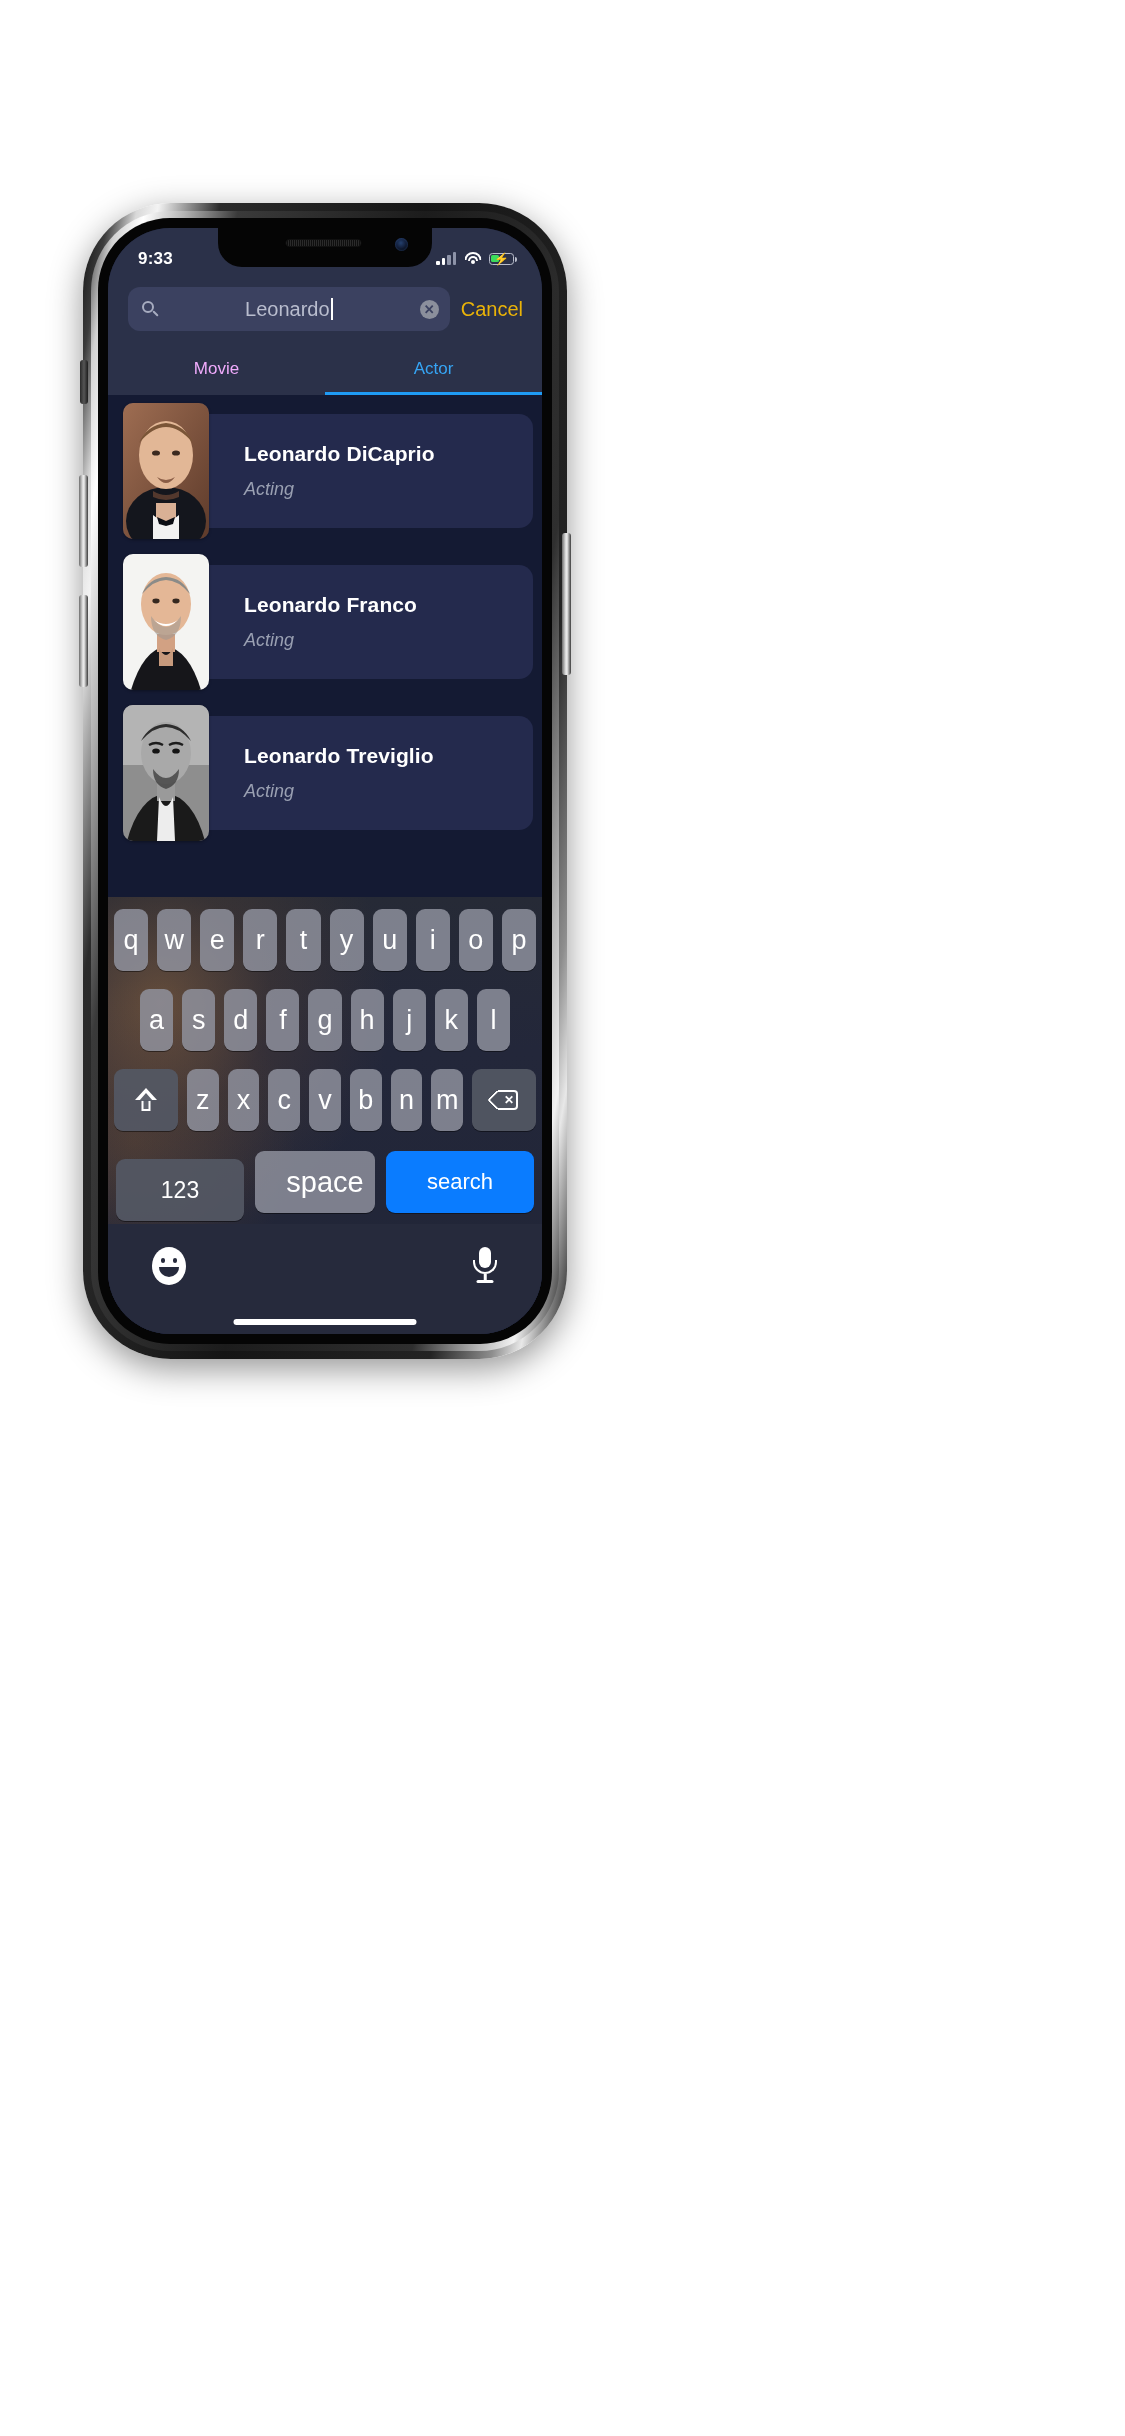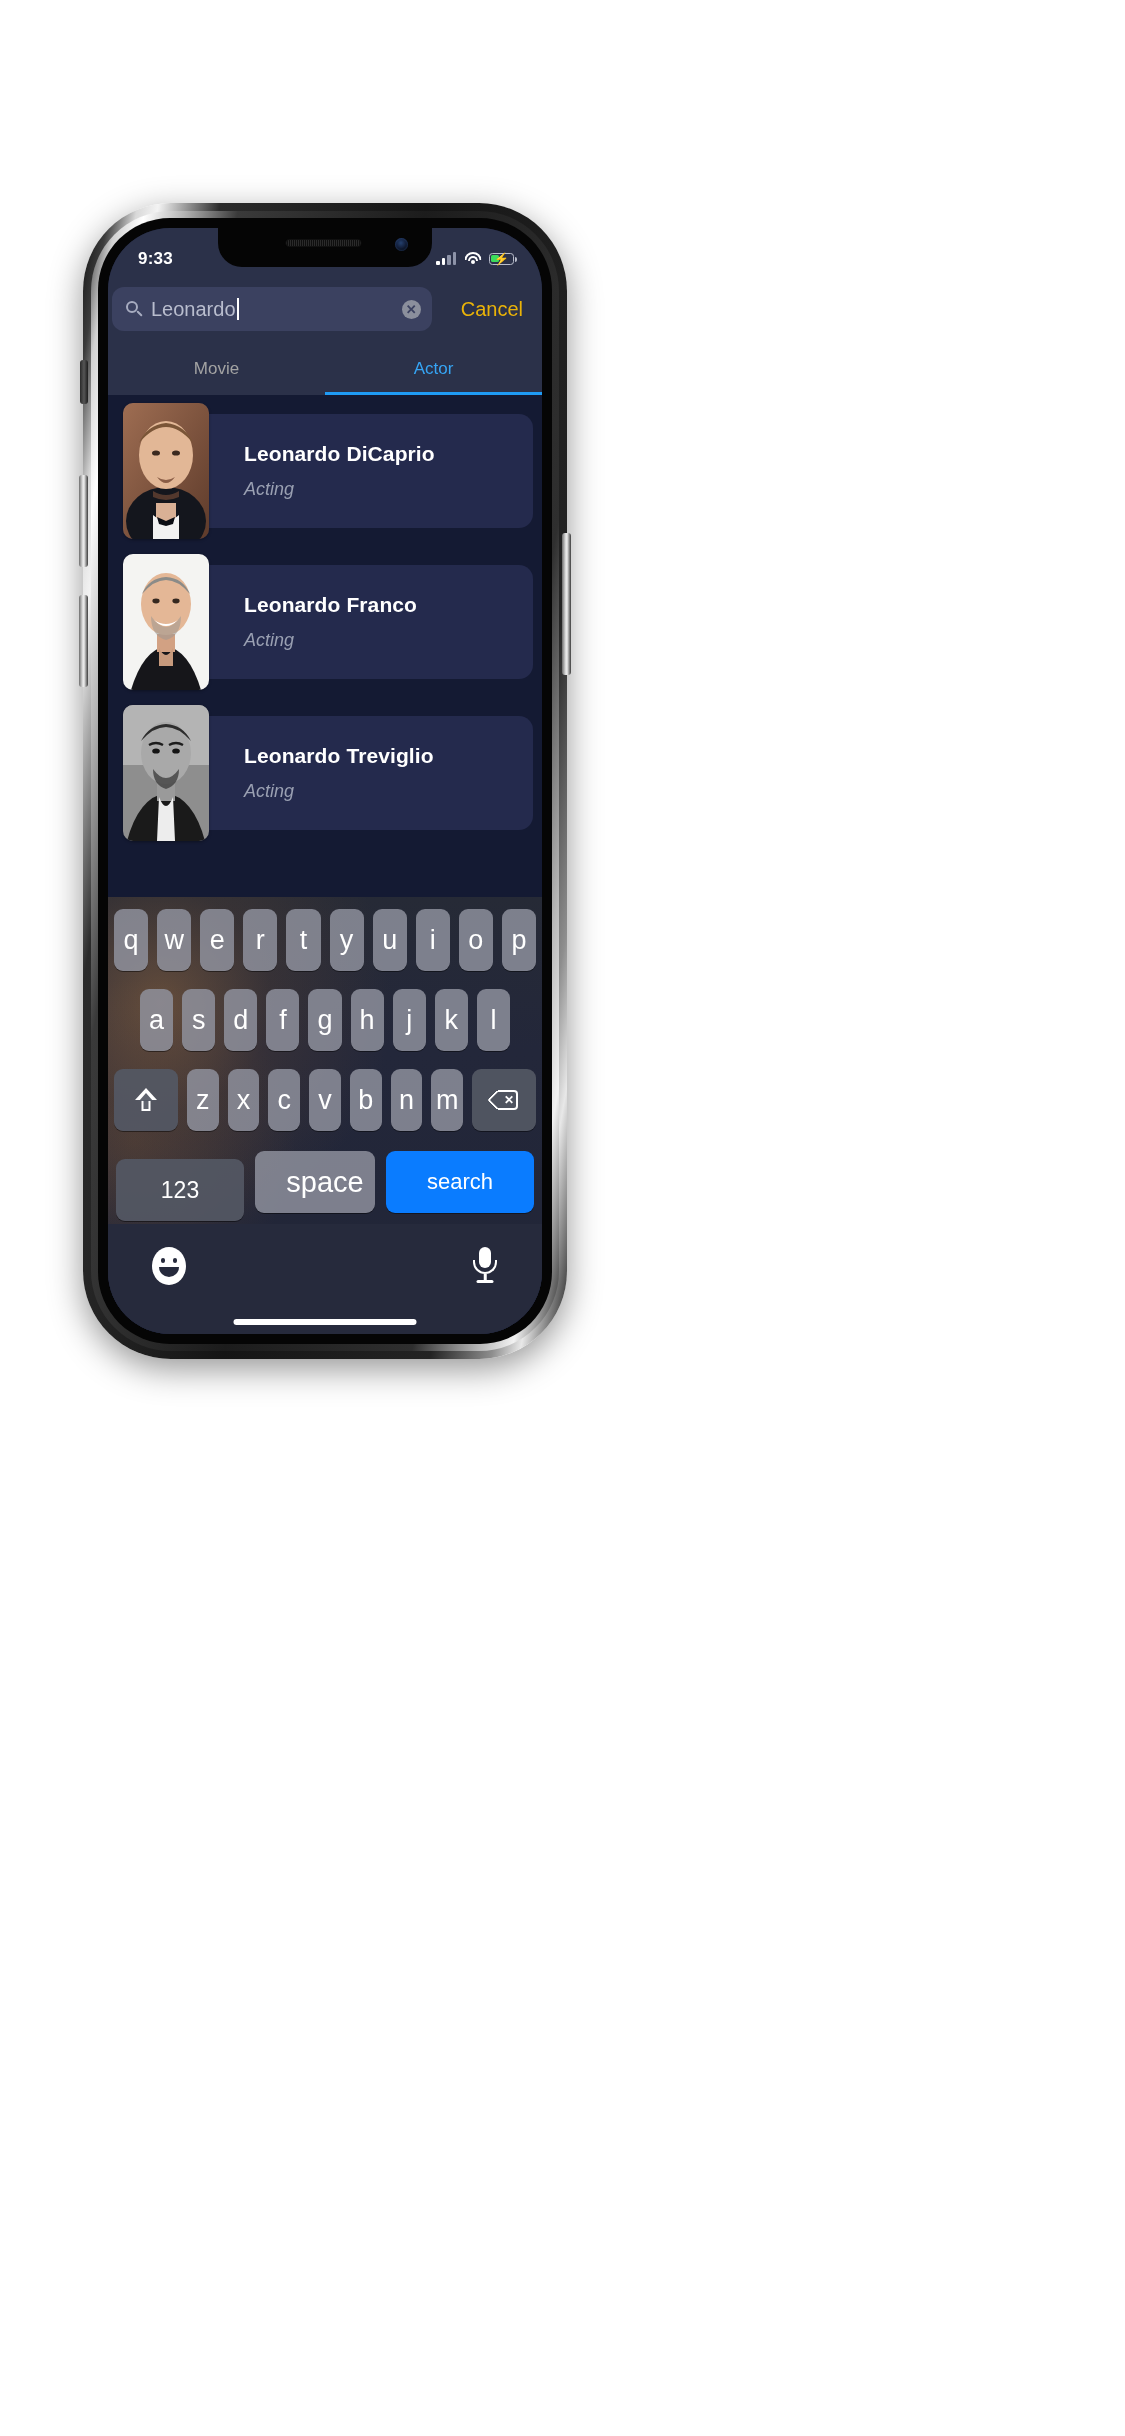--- a/index.html
+++ b/index.html
@@ -99,23 +99,23 @@
   .wifi span:nth-child(3){ width:4px; height:4px; top:8px; border-radius:50%; background:#fff; border:none; }
 
   .batt{ position:relative; width:25px; height:12px; border:1.6px solid #b9bdcb; border-radius:3.4px; }
   .batt::after{ content:""; position:absolute; right:-4px; top:3.2px; width:2px; height:5px; background:#b9bdcb; border-radius:0 2px 2px 0; }
   .batt .lvl{ position:absolute; left:1.2px; top:1.2px; bottom:1.2px; width:32%; background:#3ddc5b; border-radius:1.6px; }
   .batt .bolt{ position:absolute; left:50%; top:50%; transform:translate(-50%,-50%); font-size:12px; line-height:1; color:#fff; font-weight:700; }
 
   
   .searchrow{
     position:absolute; top:47px; left:0; right:0; height:68px;
-    display:flex; align-items:center; gap:27px;
-    padding:0 17px 0 4px;
-    background:#2b3149; z-index:20;
+    display:flex; align-items:center; gap:9px;
+    padding:0 17px 0 20px;
+    background:#2b3149; z-index:20;text-align:center;
   }
   .searchfield{
     flex:1; height:44px; border-radius:12px;
     background:#3b4160;
     display:flex; align-items:center; gap:9px;
     padding:0 11px 0 14px;
   }
   .mag{ position:relative; width:16px; height:16px; flex:0 0 auto; }
   .mag span{ position:absolute; left:0; top:0; width:12px; height:12px; border:2px solid #a7acc0; border-radius:50%; }
   .mag i{ position:absolute; right:0; bottom:0; width:7px; height:2px; background:#a7acc0; transform:rotate(45deg); transform-origin:right center; border-radius:1px; }
@@ -128,21 +128,21 @@
   }
   .cancelbtn{ color:#eab308; font-size:20px; padding:0 2px; white-space:nowrap; }
 
   
   .tabs{
     position:absolute; top:115px; left:0; right:0; height:52px;
     display:flex; background:#2b3149; z-index:15;
   }
   .tab{
     flex:1; display:flex; align-items:center; justify-content:center;
-    font-size:17px; color:#a3a3a3; position:relative;
+    font-size:17px; color:#f0abfc; position:relative;
   }
   .tab.active{ color:#36a5f5; }
   .tab.active::after{
     content:""; position:absolute; left:0; right:0; bottom:0; height:3px; background:#1f9bf5;
   }
 
   
   .list{
     position:absolute; top:167px; left:0; right:0; bottom:0;
     background:#141a33; padding:8px 9px 0 9px; overflow:hidden; z-index:10;

